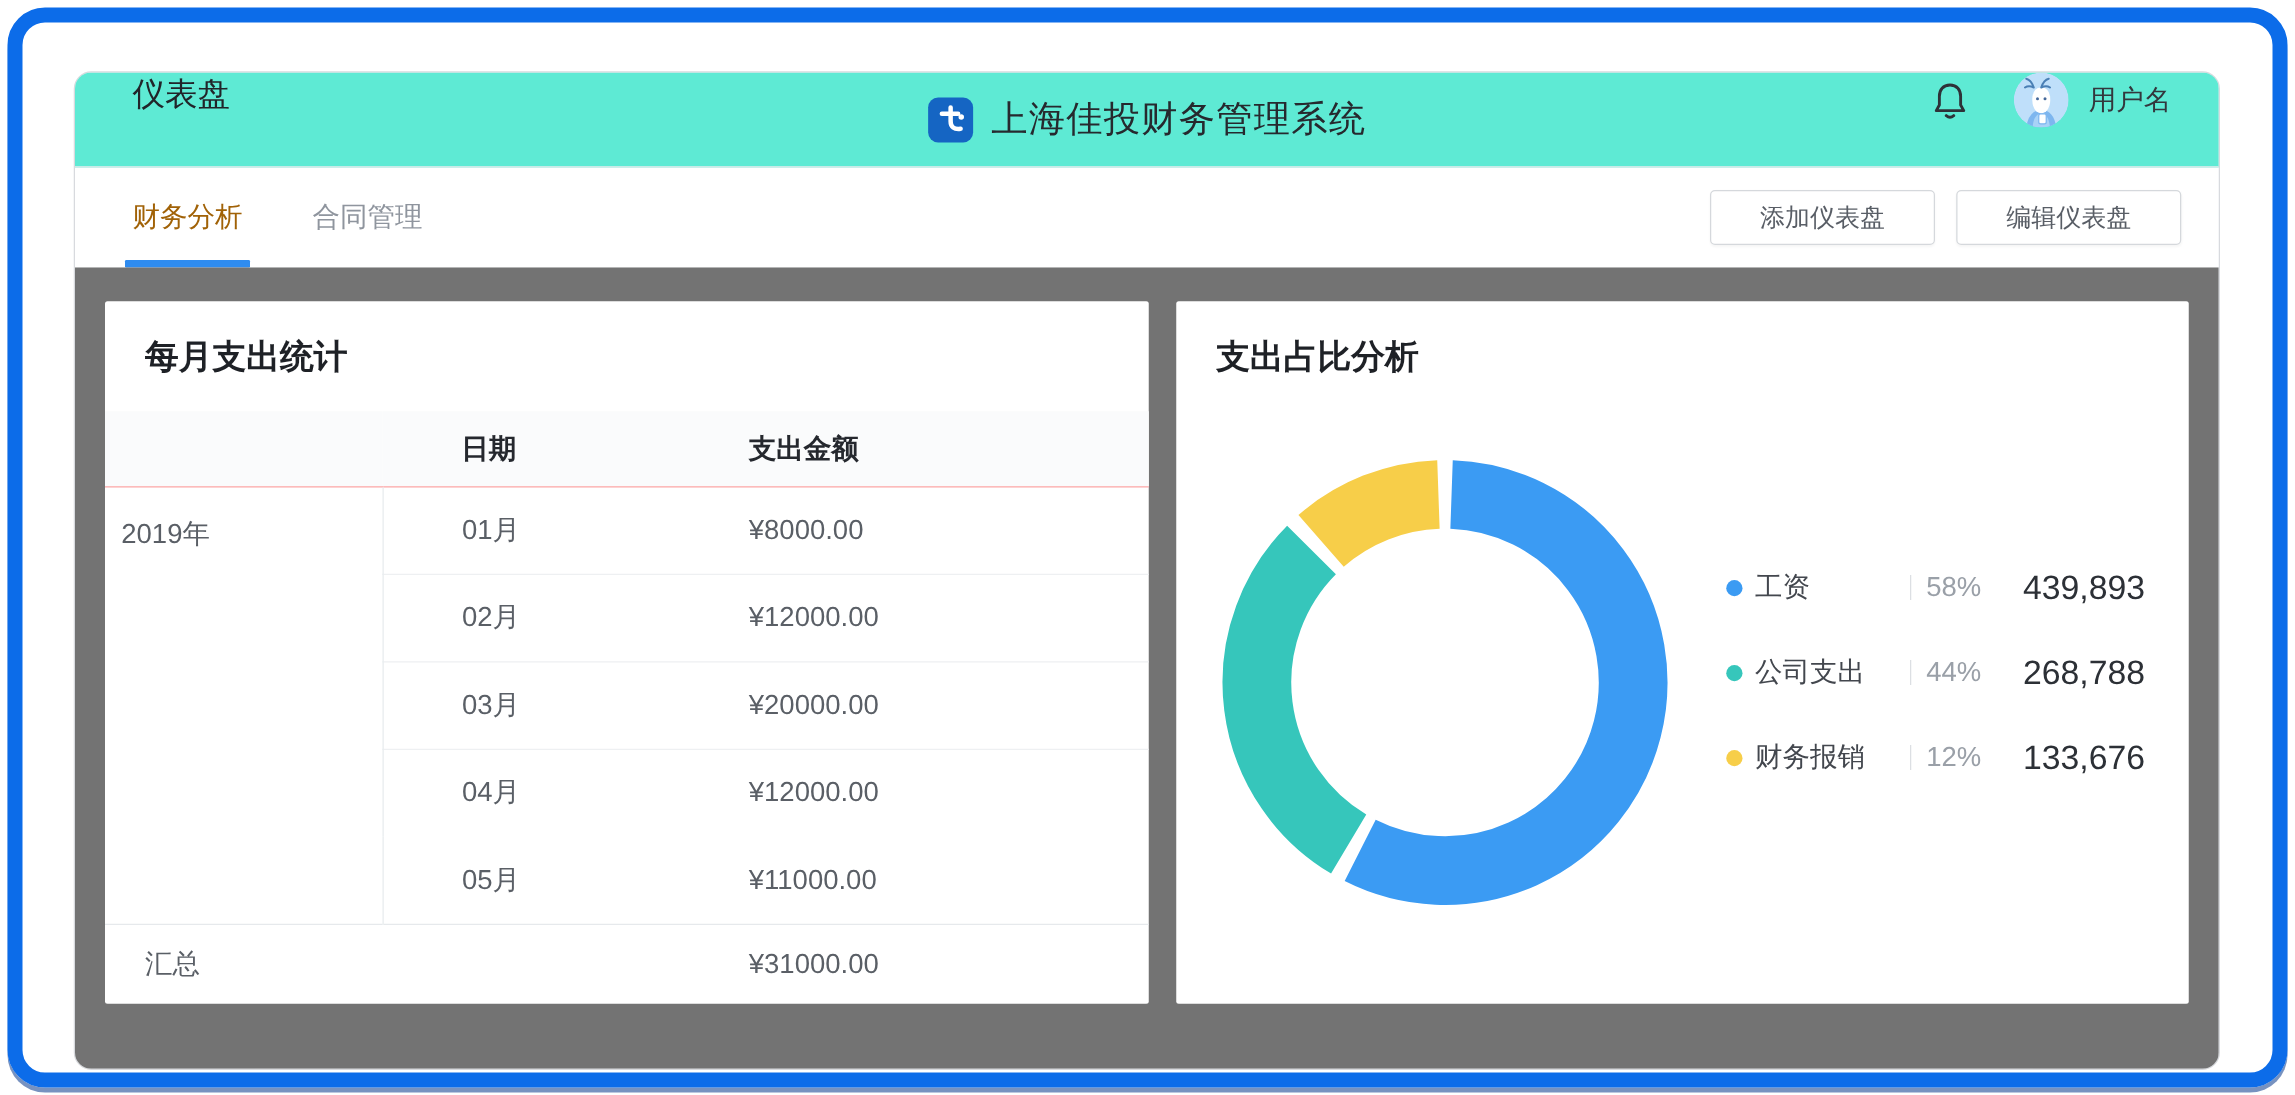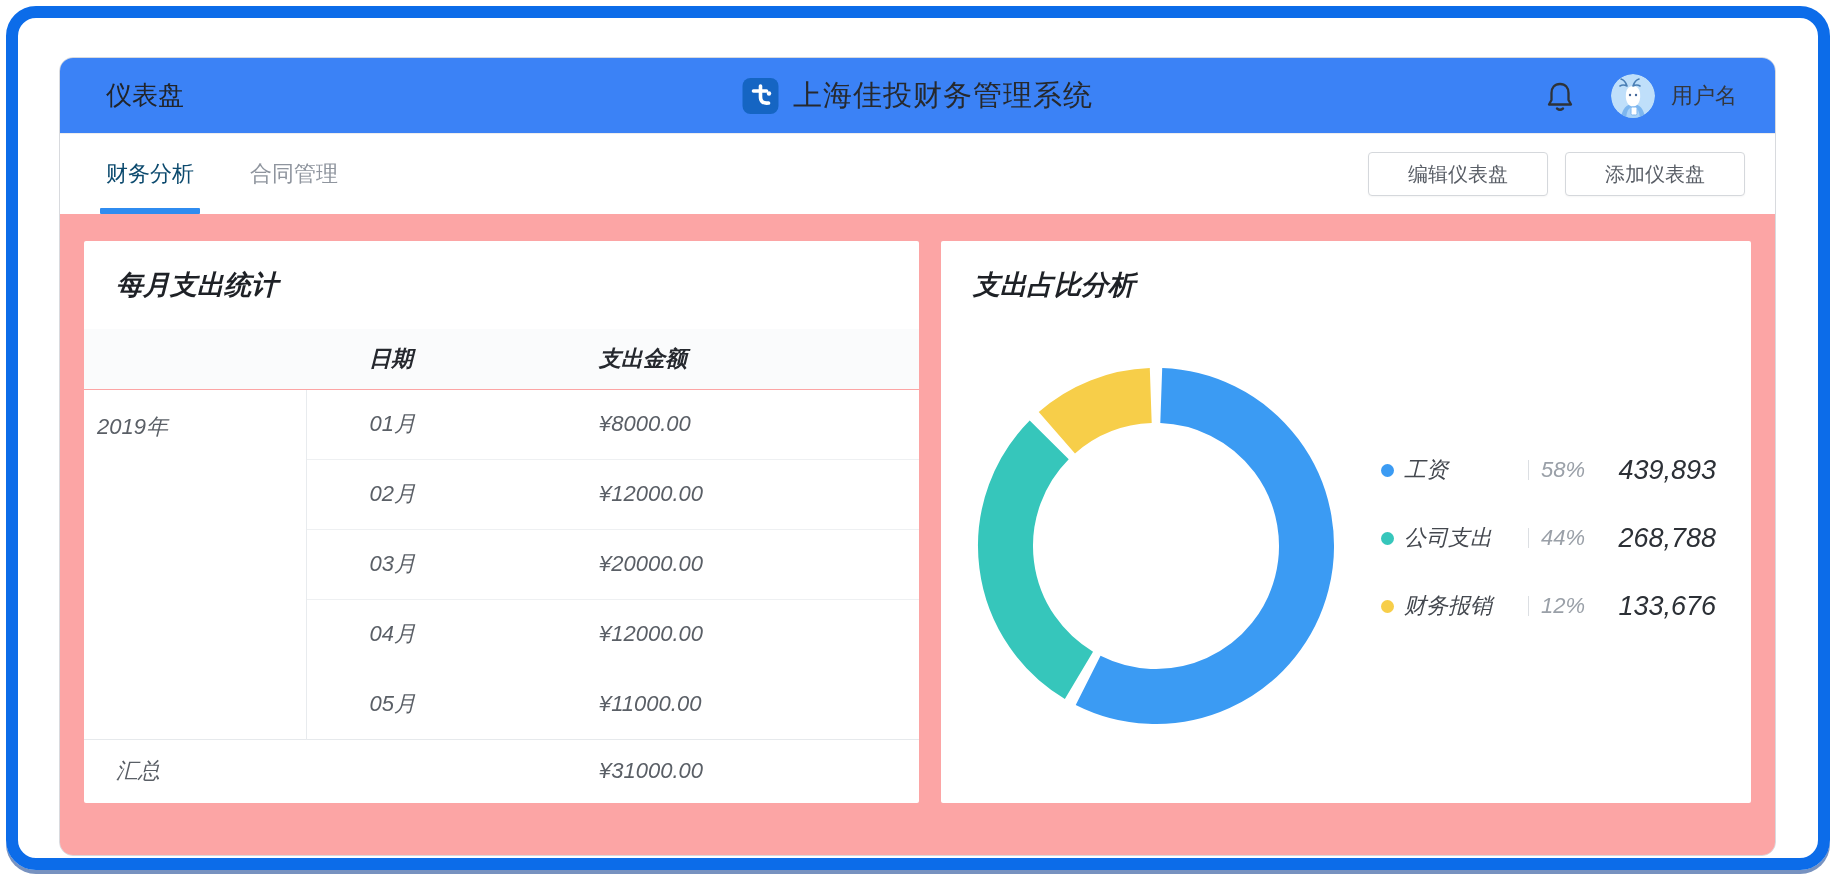--- a/index.html
+++ b/index.html
@@ -11,49 +11,49 @@
   .frame { position:absolute; left:6px; top:6px; right:6px; bottom:6px;
            border:12px solid #0c6ce9; border-radius:30px; pointer-events:none;
            box-shadow:0 4px 0 rgba(7,56,140,.55); z-index:50; }
 
   
   .window { position:absolute; left:59px; top:57px; width:1717px; height:799px;
             background:#eef0f3; border:1px solid #d8dade; border-radius:14px;
             overflow:hidden; display:flex; flex-direction:column; }
 
   
-  .win-header { height:76px; background:#3b82f6; border-bottom:1px solid #ececee;
-                display:flex; align-items:center; position:relative; flex:none; }
+  .win-header { height:76px; background:#5eead4; border-bottom:1px solid #ececee;
+                display:flex; align-items:flex-start; position:relative; flex:none; }
   .page-title { margin-left:46px; font-size:26px; font-weight:500; color:#212429; }
   .brand { position:absolute; left:50%; top:0; height:100%; transform:translateX(-50%);
            display:flex; align-items:center; gap:15px; }
   .logo { width:36px; height:36px; border-radius:8px; background:#1565c3; flex:none; }
   .app-title { font-size:29px; font-weight:500; color:#26292e; letter-spacing:1px; white-space:nowrap; }
   .header-right { margin-left:auto; display:flex; align-items:center; padding-right:38px; }
   .bell-btn { width:34px; height:34px; display:flex; align-items:center; justify-content:center;
               cursor:pointer; margin-right:34px; }
   .avatar { width:44px; height:44px; border-radius:50%; overflow:hidden; flex:none; cursor:pointer; }
   .user-name { margin-left:16px; font-size:22px; color:#33373d; cursor:pointer; }
 
   
   .tab-row { height:80px; background:#fff; display:flex; align-items:center;
              padding:0 30px 0 46px; flex:none; }
   .tab { font-size:22px; color:#8f959e; margin-right:56px; height:100%;
          display:flex; align-items:center; position:relative; cursor:pointer; }
-  .tab.active { color:#0c4a6e; font-weight:500; }
+  .tab.active { color:#a16207; font-weight:500; }
   .tab.active::after { content:""; position:absolute; left:-6px; right:-6px; bottom:0;
                        height:6px; background:#2f8cf0; border-radius:1px; }
   .tab-actions { margin-left:auto; display:flex; gap:17px; }
   .btn { width:180px; height:44px; background:#fff; border:1px solid #d5d8dc; border-radius:4px;
          font-size:20px; color:#595e66; display:flex; align-items:center; justify-content:center;
          cursor:pointer; box-shadow:0 1px 2px rgba(0,0,0,.04);
          font-family:"Liberation Sans","DejaVu Sans",sans-serif; }
 
   
-  .content { flex:1; position:relative; background:#fca5a5;font-style:italic; }
+  .content { flex:1; position:relative; background:#737373; }
   .card { position:absolute; top:27px; height:562px; background:#fff; border-radius:2px; }
   .card-left  { left:24px;  width:835px; }
   .card-right { left:881px; width:810px; }
   .card-title { height:88px; display:flex; align-items:center; padding-left:32px;
                 font-size:27px; font-weight:600; color:#1e2126; }
   .card-right .card-title { }
 
   
   table { width:100%; border-collapse:collapse; table-layout:fixed; font-size:22px; color:#5a5f66; }
   col.c-year { width:222px; } col.c-month { width:230px; }
@@ -117,22 +117,22 @@
         </svg>
       </div>
       <div class="user-name">用户名</div>
     </div>
   </div>
 
   <div class="tab-row">
     <div class="tab active">财务分析</div>
     <div class="tab">合同管理</div>
     <div class="tab-actions">
+      <button class="btn">添加仪表盘</button>
       <button class="btn">编辑仪表盘</button>
-      <button class="btn">添加仪表盘</button>
     </div>
   </div>
 
   <div class="content">
 
     <div class="card card-left">
       <div class="card-title">每月支出统计</div>
       <table>
         <colgroup>
             <col class="c-year">

